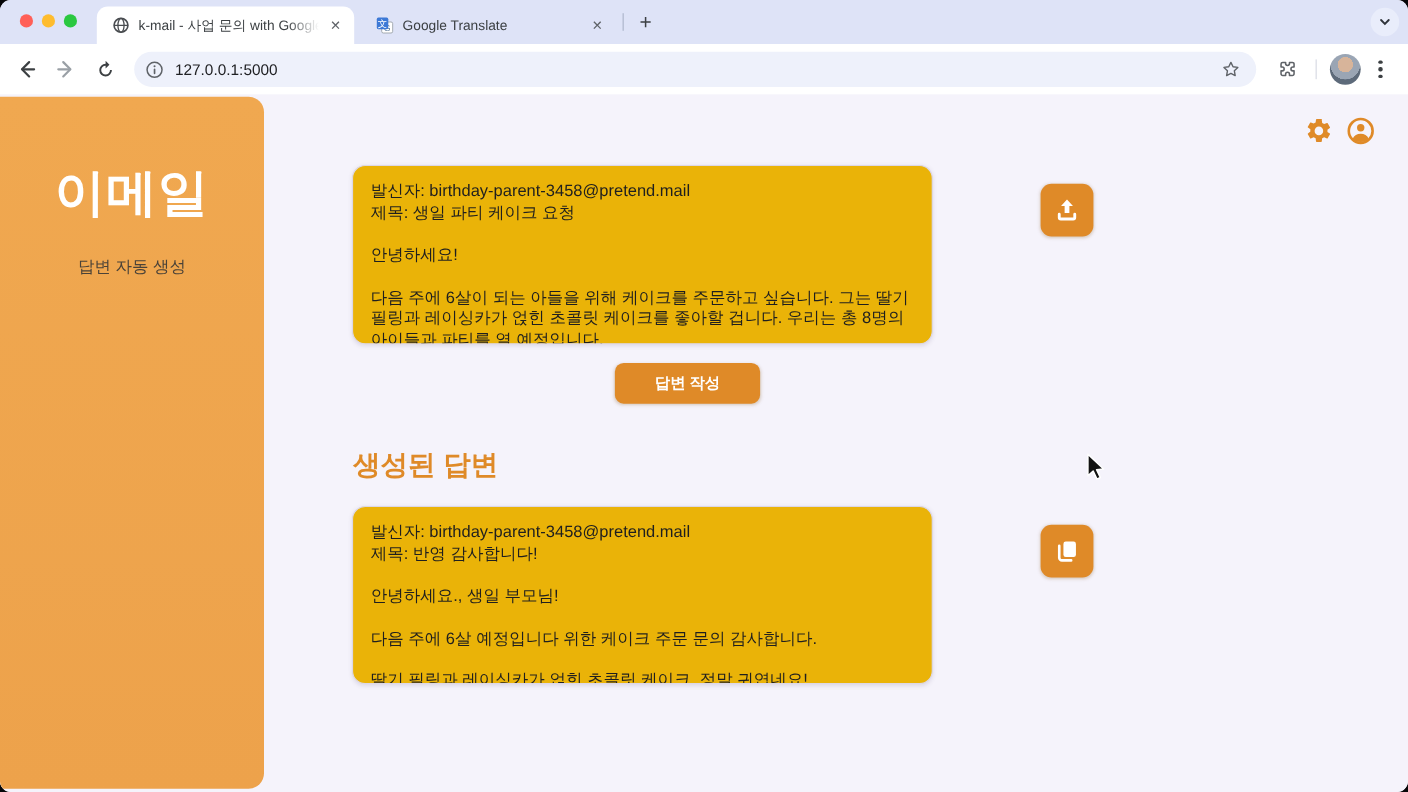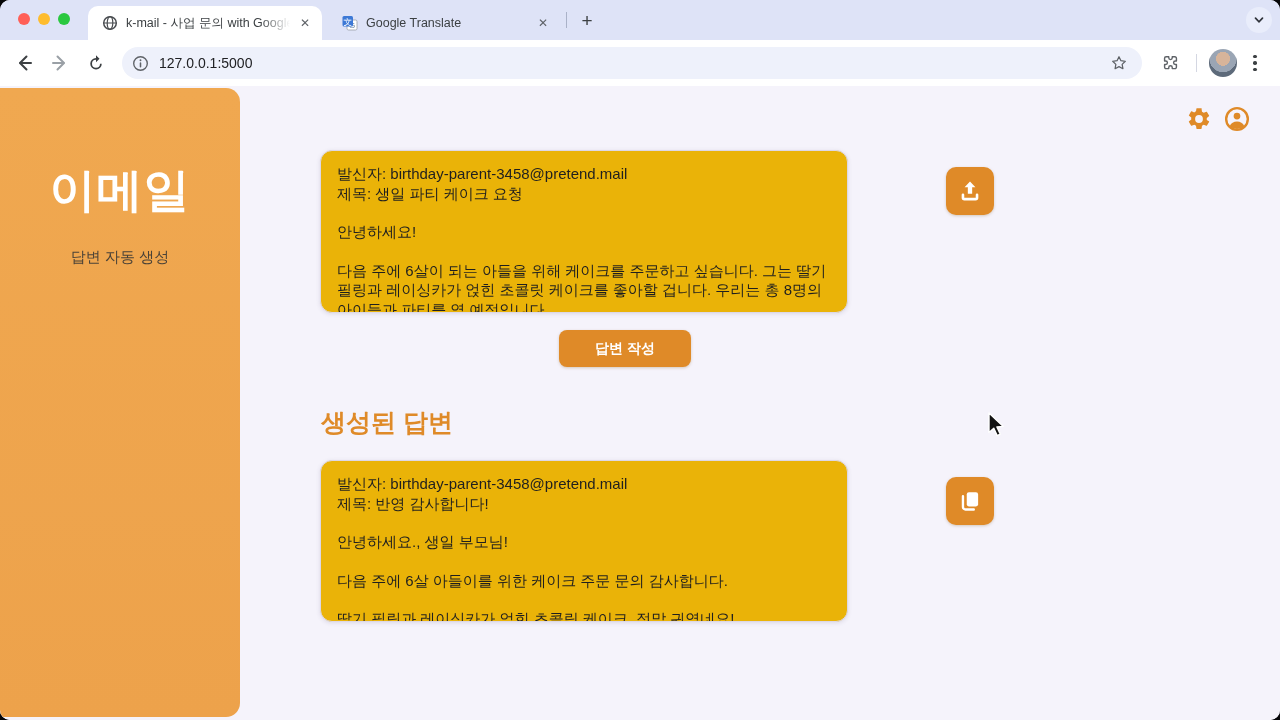--- a/index.html
+++ b/index.html
@@ -34,39 +34,39 @@
   .tooldivider { width:1px; height:18px; background:#d4d7e2; margin-left:10px; }
   .avatar { width:28px; height:28px; border-radius:50%; margin-left:12px; cursor:pointer; border:none;
     background: radial-gradient(circle at 50% 35%, #d7b49a 0 30%, #9aa5b4 31% 58%, #5d6a7a 59%); }
   .menubtn { width:28px; height:28px; border:none; background:transparent; cursor:pointer; display:flex; flex-direction:column; align-items:center; justify-content:center; gap:3px; margin-left:4px; }
   .menubtn i { width:3.5px; height:3.5px; border-radius:50%; background:#3c4043; display:block; }
 
   
   .page { position:relative; height:634px; background:#f5f3fb; }
   .sidebar { position:absolute; left:0; top:2px; width:240px; height:629px;
     background:linear-gradient(180deg,#f0a850,#eda24b); border-radius:0 14px 14px 0; text-align:center; }
-  .sidebar h1 { margin-top:72px; font-size:46px; font-weight:bold; color:#ffffff; letter-spacing:1px; }
+  .sidebar h1 { margin-top:57px; font-size:46px; font-weight:bold; color:#ffffff; letter-spacing:1px; }
   .sidebar p { margin-top:26px; font-size:15px; color:#4a4238; }
 
   .topicons { position:absolute; top:20px; right:30px; display:flex; gap:12px; }
   .topicons button { width:26px; height:26px; border:none; background:transparent; padding:0; cursor:pointer; }
 
   .card { position:absolute; left:320px; width:528px; background:#eab308; border:1px solid #ddd8e6; border-radius:12px;
     box-shadow:0 1px 4px rgba(80,70,110,0.15); padding:13px 16px; font-size:15px; line-height:19.5px; color:#1f1f1f; overflow:hidden; }
   .card p { margin:0; }
   .card p.mt { margin-top:19px; }
   .card1 { top:64px; height:163px; }
   .card2 { top:374px; height:162px; }
 
   .iconbtn { position:absolute; left:946px; width:48px; height:48px; border:none; border-radius:10px; background:#df8a28; cursor:pointer;
     display:flex; align-items:center; justify-content:center; box-shadow:0 1px 3px rgba(120,70,0,0.25); }
   .upload { top:81px; } .copy { top:391px; }
 
   .generate { position:absolute; left:559px; top:244px; width:132px; height:37px; border:none; border-radius:8px;
-    background:#df8a28; color:#ffffff; font-size:14px; font-weight:bold; cursor:pointer; box-shadow:0 1px 3px rgba(120,70,0,0.25); font-family:Liberation Sans, sans-serif; }
+    background:#df8a28; color:#ffffff; font-size:14px; font-weight:bold; cursor:pointer; box-shadow:0 1px 3px rgba(120,70,0,0.25); font-family:Liberation Serif, serif; }
   .reply-heading { position:absolute; left:321px; top:320px; font-size:25px; font-weight:bold; color:#df8a28; }
 
   .cursor { position:absolute; left:985px; top:325px; pointer-events:none; }
 </style>
 </head>
 <body>
 
 <div class="window">
 
   <div class="tabstrip">
@@ -190,21 +190,21 @@
     </button>
 
     <button class="generate">답변 작성</button>
 
     <h2 class="reply-heading">생성된 답변</h2>
 
     <div class="card card2">
       <p>발신자: birthday-parent-3458@pretend.mail</p>
       <p>제목: 반영 감사합니다!</p>
       <p class="mt">안녕하세요., 생일 부모님!</p>
-      <p class="mt">다음 주에 6살 아들이를 위한 케이크 주문 문의 감사합니다.</p>
+      <p class="mt">다음 주에 6살 예정입니다 위한 케이크 주문 문의 감사합니다.</p>
       <p class="mt">딸기 필링과 레이싱카가 얹힌 초콜릿 케이크, 정말 귀엽네요!</p>
     </div>
 
     <button class="iconbtn copy">
       <svg width="26" height="26" viewBox="0 0 24 24">
         <rect x="9" y="4" width="10.5" height="13" rx="2" fill="#ffffff"></rect>
         <path d="M5.5 7.5 V17.5 A2.3 2.3 0 0 0 7.8 19.8 H15.5" fill="none" stroke="#ffffff" stroke-width="2.2" stroke-linecap="round"></path>
       </svg>
     </button>
 

